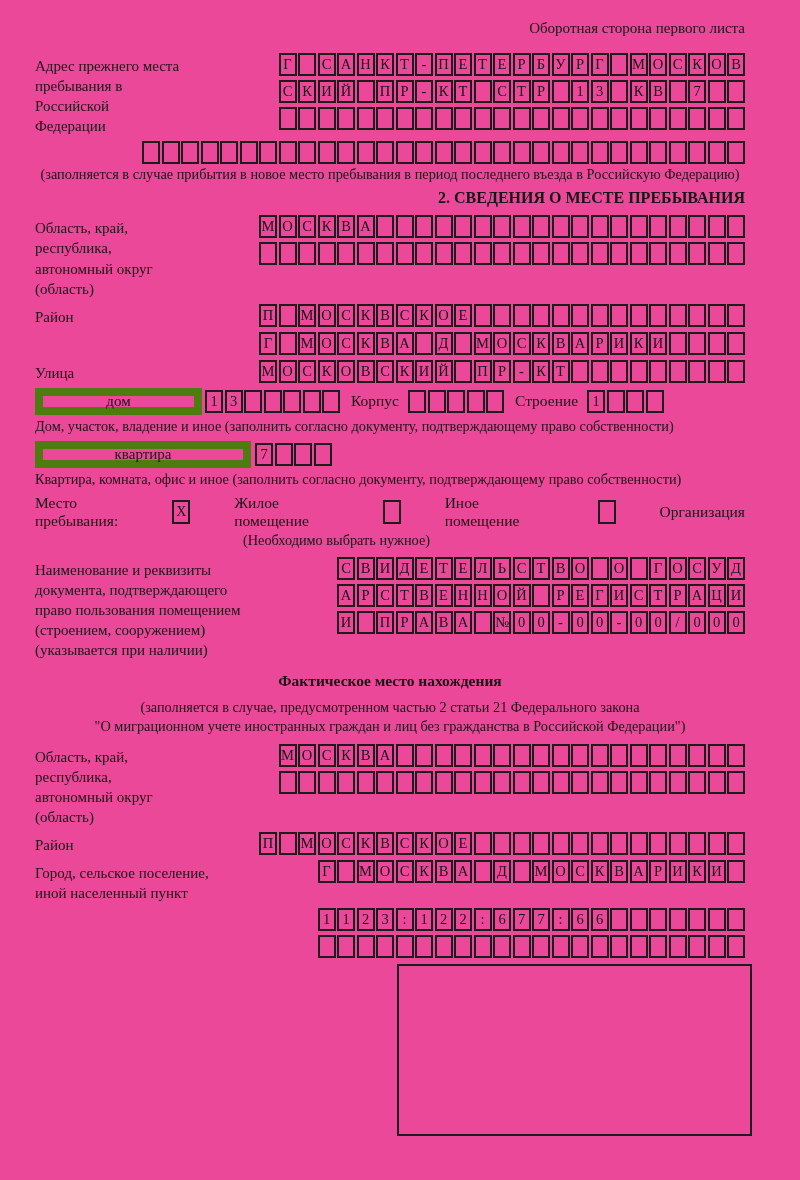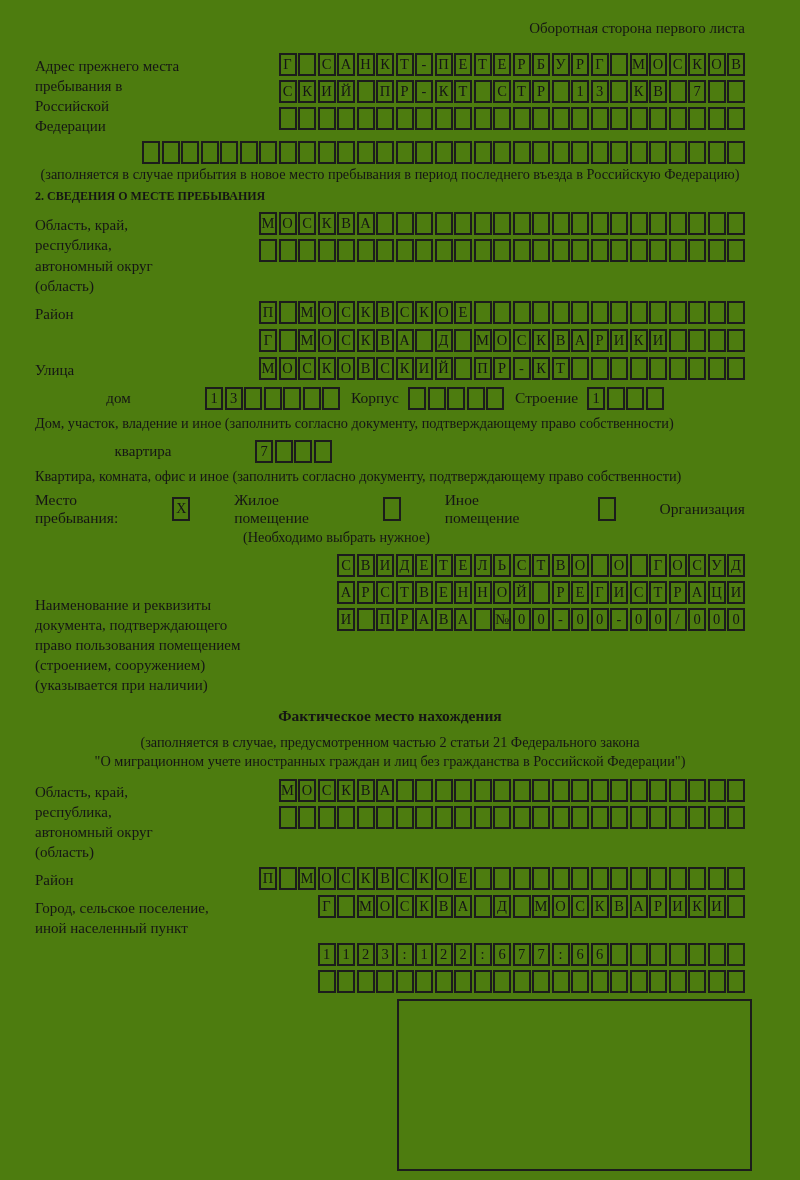--- a/index.html
+++ b/index.html
@@ -2,21 +2,21 @@
 <html><head>
 <meta charset="utf-8">
 <style>
   * { box-sizing: border-box; }
   html, body { margin: 0; padding: 0; background: #ffffff; }
   .page {
     position: relative;
     width: 800px;
     height: 1180px;
     overflow: hidden;
-    background: #4d7c0f;
+    background: #ec4899;
     color: #151515;
     font-family: "Liberation Serif", "DejaVu Serif", serif;
     padding: 20px 55px 0 35px;
   }
   .side-note {
     text-align: right;
     font-size: 15px;
     margin-bottom: 16px;
   }
   
@@ -25,21 +25,21 @@
     flex: none;
     font-size: 15px;
     line-height: 1.34;
     padding-top: 3px;
   }
   .w145 { width: 145px; }
   .w120 { width: 120px; }
   .w135 { width: 135px; }
   .w190 { width: 190px; }
   .w185 { width: 185px; }
-  .w220 { width: 220px; margin-top: 38px; }
+  .w220 { width: 220px; }
   .grid { flex: 1; display: flex; flex-direction: column; }
   .box-row {
     display: flex;
     gap: 1.5px;
     justify-content: flex-end;
     margin-bottom: 4px;
   }
   .box-row:last-child { margin-bottom: 0; }
   .box {
     flex: none;
@@ -52,31 +52,31 @@
     overflow: hidden;
   }
   .grid-inline { display: flex; flex-direction: column; }
   .grid-inline .box-row { justify-content: flex-start; margin-bottom: 0; }
   .center-note {
     text-align: center;
     font-size: 14.3px;
     margin: 2px 0 4px 0;
   }
   .sec-title {
-    text-align: left;
+    text-align: right;
     font-weight: bold;
-    font-size: 12px;
+    font-size: 16px;
     margin: 6px 0 8px 0;
   }
   
   .inline-row { display: flex; align-items: center; margin-bottom: 3px; }
   .wbox {
     flex: none;
     height: 27px;
-    border: 4px solid #4d7c0f;
+    border: 8px solid #4d7c0f;
     display: flex;
     align-items: center;
     justify-content: center;
     font-size: 15px;
   }
   .wbox.house { width: 167px; margin-right: 3px; }
   .wbox.apt { width: 216px; margin-right: 4px; }
   .inline-lab { font-size: 15.5px; margin: 0 9px 0 11px; }
   .sub-note { font-size: 14.3px; margin: 1px 0 6px 0; }
   

